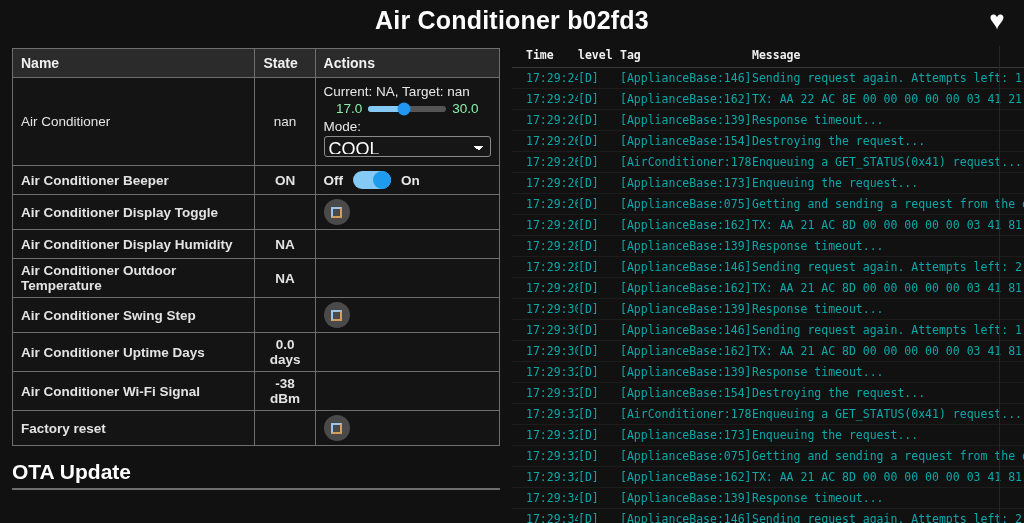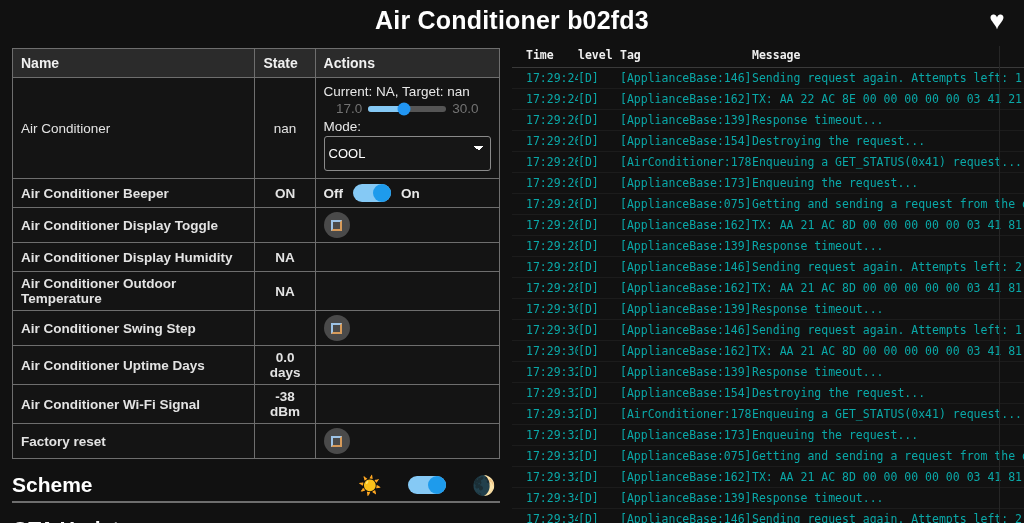--- a/index.html
+++ b/index.html
@@ -90,21 +90,21 @@
   tr.row-slim td { height: 29px; font-weight: bold; }
   tr.row-tall td { height: 40px; }
 
   
   .ac-control { padding: 2px 0 3px 0; }
   .ac-line { font-size: 13.5px; color: #e8e8e8; margin-bottom: 2px; }
   .slider-row {
     display: flex; align-items: center; gap: 6px; margin: 1px 0 3px 0;
     justify-content: center;
   }
-  .slider-min, .slider-max { font-size: 13.5px; color: #737373; }
+  .slider-min, .slider-max { font-size: 13.5px; color: #86efac; }
   .slider-track {
     position: relative; width: 78px; height: 6px;
     background: #555555; border-radius: 3px; cursor: pointer;
   }
   .slider-fill {
     position: absolute; left: 0; top: 0; height: 6px; width: 46%;
     background: #85c9f5; border-radius: 3px;
   }
   .slider-thumb {
     position: absolute; left: 46%; top: 50%;
@@ -112,24 +112,24 @@
     width: 13px; height: 13px; border-radius: 50%;
     background: #2196f3;
   }
   .mode-label { font-size: 13.5px; color: #e8e8e8; margin-bottom: 2px; }
   select.mode-select {
     width: 100%;
     background: #161616;
     color: #ffffff;
     border: 1px solid #8a8a8a;
     border-radius: 3px;
-    font-size: 13px;
+    font-size: 18px;
     font-family: "Liberation Sans", sans-serif;
     padding: 2px 4px;
-    height: 35px;
+    height: 21px;
     appearance: none; -webkit-appearance: none;
     background-image:
       linear-gradient(45deg, transparent 50%, #ffffff 50%),
       linear-gradient(135deg, #ffffff 50%, transparent 50%);
     background-position:
       calc(100% - 11px) 9px,
       calc(100% - 6px) 9px;
     background-size: 5px 5px, 5px 5px;
     background-repeat: no-repeat;
   }
@@ -319,32 +319,20 @@
           <td class="col-action">
             <div class="cb-btn">
               <div class="cb-inner"></div>
             </div>
           </td>
         </tr>
 
       </tbody>
     </table>
 
-    <div class="section">
-      <div class="section-head">
-        <div class="section-title">Scheme</div>
-        <div class="scheme-controls">
-          <span class="scheme-icon">☀️</span>
-          <div class="switch">
-            <div class="knob"></div>
-          </div>
-          <span class="scheme-icon">🌒</span>
-        </div>
-      </div>
-    </div>
 
     <div class="section">
       <div class="section-head">
         <div class="section-title">OTA Update</div>
       </div>
 
     </div>
   </div>
 
   <div class="right-pane">

